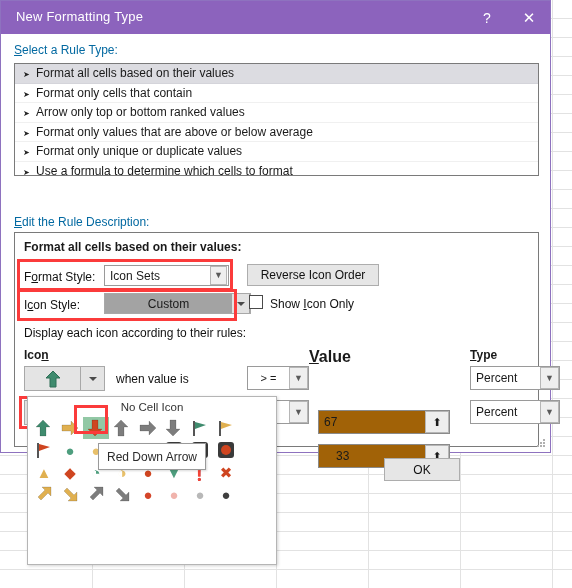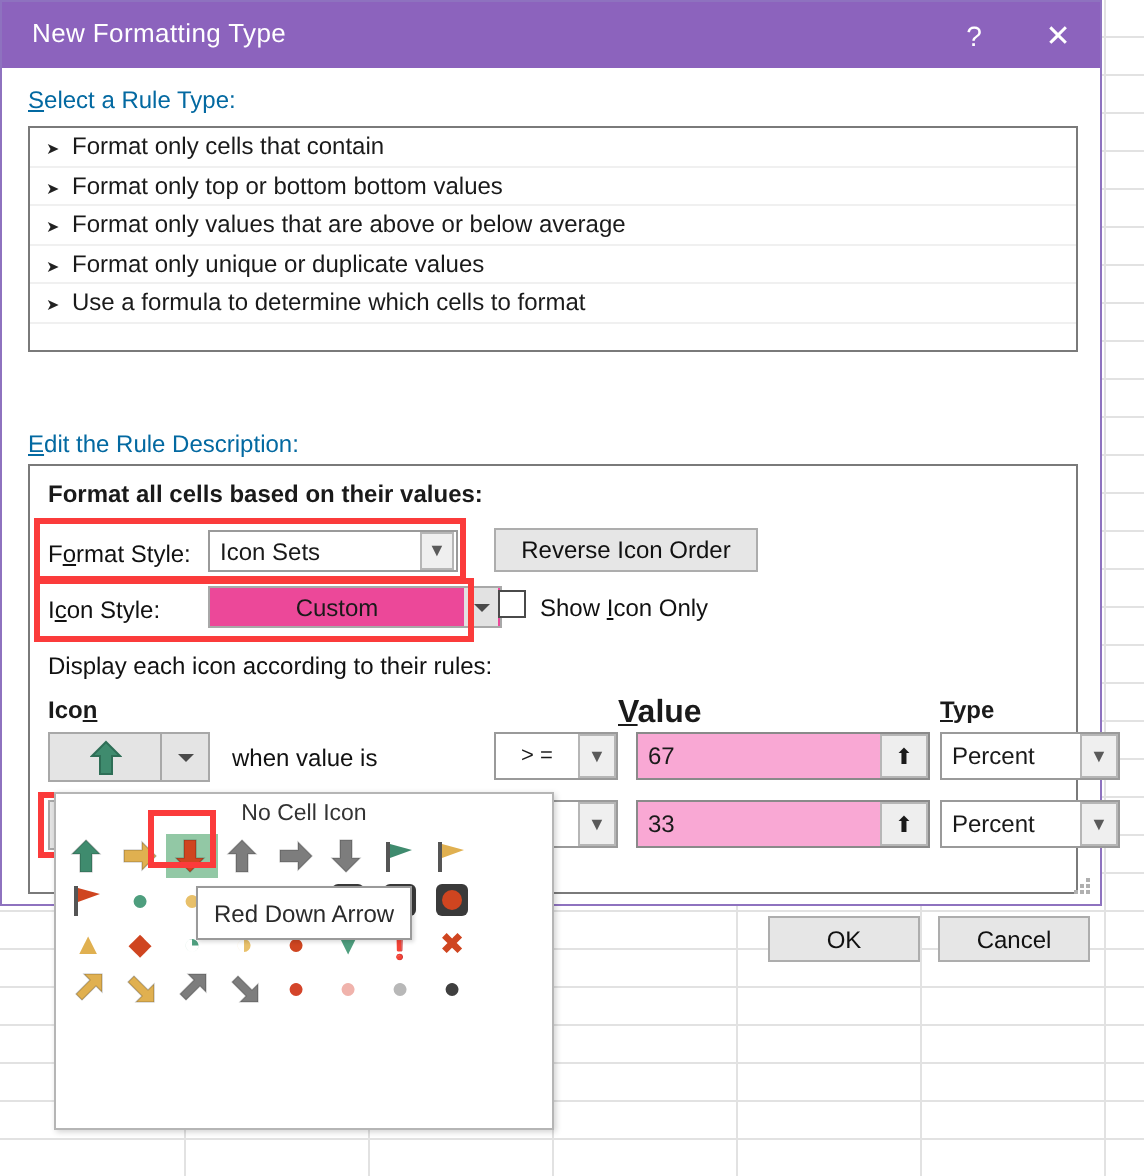--- a/index.html
+++ b/index.html
@@ -101,22 +101,22 @@
 
   .opcombo{
     position:absolute;box-sizing:border-box;height:24px;width:62px;
     border:1px solid #9a9a9a;background:#ffffff;display:flex;align-items:center;
   }
   .opcombo .val{flex:1;text-align:center;font-size:11px;}
   .opcombo .arrowbox{width:19px;height:22px;background:#efefef;border:1px solid #b6b6b6;
     display:flex;align-items:center;justify-content:center;box-sizing:border-box;margin-right:0px;}
 
   .spin{
-    position:absolute;box-sizing:border-box;height:24px;width:147px;
-    border:1px solid #8a8a8a;background:#f9a8d4;display:flex;align-items:center;
+    position:absolute;box-sizing:border-box;height:24px;width:132px;
+    border:1px solid #8a8a8a;background:#a16207;display:flex;align-items:center;margin-top:44px;
   }
   .spin .val{flex:1;padding-left:5px;font-size:12px;}
   .spin .sbtn{width:24px;height:22px;background:#eeeeee;border:1px solid #b6b6b6;
     display:flex;align-items:center;justify-content:center;box-sizing:border-box;font-size:11px;}
 
   .typecombo{
     position:absolute;box-sizing:border-box;height:24px;width:90px;
     border:1px solid #9a9a9a;background:#ffffff;display:flex;align-items:center;
   }
   .typecombo .val{flex:1;padding-left:5px;font-size:12px;}
@@ -209,22 +209,23 @@
     <div class="title">New Formatting Type</div>
     <div class="tbtn help">?</div>
     <div class="tbtn close">✕</div>
   </div>
 
   <div class="body">
 
     <div class="sectlabel" style="left:13px;top:9px;"><u>S</u>elect a Rule Type:</div>
 
     <div id="ruletypes">
+        <div class="item sel"><span class="bullet" style="font-size: 8px;">➤</span><span>Format all cells based on their values</span></div>
         <div class="item"><span class="bullet" style="font-size: 8px;">➤</span><span>Format only cells that contain</span></div>
-        <div class="item"><span class="bullet" style="font-size: 8px;">➤</span><span>Format only top or bottom bottom values</span></div>
+        <div class="item"><span class="bullet" style="font-size: 8px;">➤</span><span>Arrow only top or bottom ranked values</span></div>
         <div class="item"><span class="bullet" style="font-size: 8px;">➤</span><span>Format only values that are above or below average</span></div>
         <div class="item"><span class="bullet" style="font-size: 8px;">➤</span><span>Format only unique or duplicate values</span></div>
         <div class="item"><span class="bullet" style="font-size: 8px;">➤</span><span>Use a formula to determine which cells to format</span></div>
       </div>
 
     <div class="sectlabel" style="left:13px;top:181px;"><u>E</u>dit the Rule Description:</div>
 
     <div id="editgroup">
       <div class="grouptitle">Format all cells based on their values:</div>
 
@@ -238,21 +239,21 @@
           </div>
       </div>
 
       <div class="btn" style="left:232px;top:31px;width:132px;height:22px;">
         <span>Reverse Icon Order</span>
       </div>
 
       <div class="ftxt" style="position:absolute;left:9px;top:65px;">
         I<u>c</u>on Style:
       </div>
-      <div class="combo" style="left:89px;top:60px;width:147px;background:#ec4899;border:1px solid #a8a8a8;">
+      <div class="combo" style="left:89px;top:60px;width:147px;background:#a3a3a3;border:1px solid #a8a8a8;">
         <div class="val" style="text-align:center;padding-left:0;">Custom</div>
         <div class="arrowbox" style="background:#e2e2e2;border:none;">
             <span class="chev"></span>
           </div>
       </div>
 
       <div class="cbox" style="left:234px;top:62px;"></div>
       <div class="ftxt" style="position:absolute;left:255px;top:64px;">
         Show <u>I</u>con Only
       </div>
@@ -303,41 +304,38 @@
             <span class="chev"></span>
           </div>
       </div>
       <div class="ftxt" style="position:absolute;left:101px;top:173px;">when &lt; 67 and</div>
       <div class="opcombo" style="left:232px;top:167px;">
         <div class="val">&gt; =</div>
         <div class="arrowbox">
             <span class="chevthin">▼</span>
           </div>
       </div>
-      <div class="spin" style="left:303px;top:167px;">
+      <div class="spin" style="left:303px;top:167px;padding-left:12px;">
         <div class="val">33</div>
         <div class="sbtn">⬆</div>
       </div>
       <div class="typecombo" style="left:455px;top:167px;">
         <div class="val">Percent</div>
         <div class="arrowbox">
             <span class="chevthin">▼</span>
           </div>
       </div>
 
       <div class="hl" style="left:2px;top:26px;width:216px;height:32px;"></div>
       <div class="hl" style="left:2px;top:56px;width:220px;height:32px;"></div>
       <div class="hl" style="left:4px;top:163px;width:91px;height:33px;"></div>
     </div>
 
     <div class="btn" id="okbtn">
       <span>OK</span>
-    </div>
-    <div class="btn" id="cancelbtn">
-      <span>Cancel</span>
     </div>
 
     <div id="grip">
       <i style="left:6px;top:0"></i>
         <i style="left:3px;top:3px"></i>
         <i style="left:6px;top:3px"></i>
       <i style="left:0;top:6px"></i>
         <i style="left:3px;top:6px"></i>
         <i style="left:6px;top:6px"></i>
     </div>

